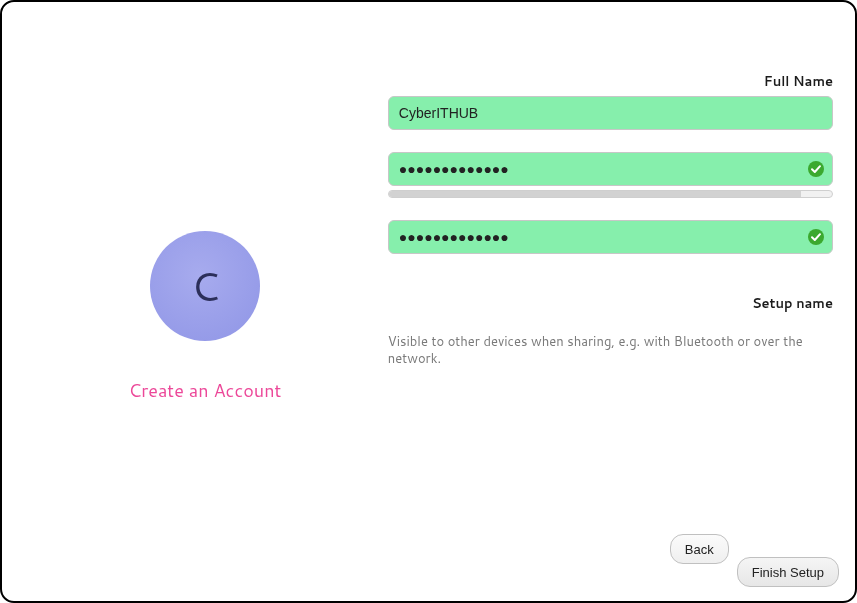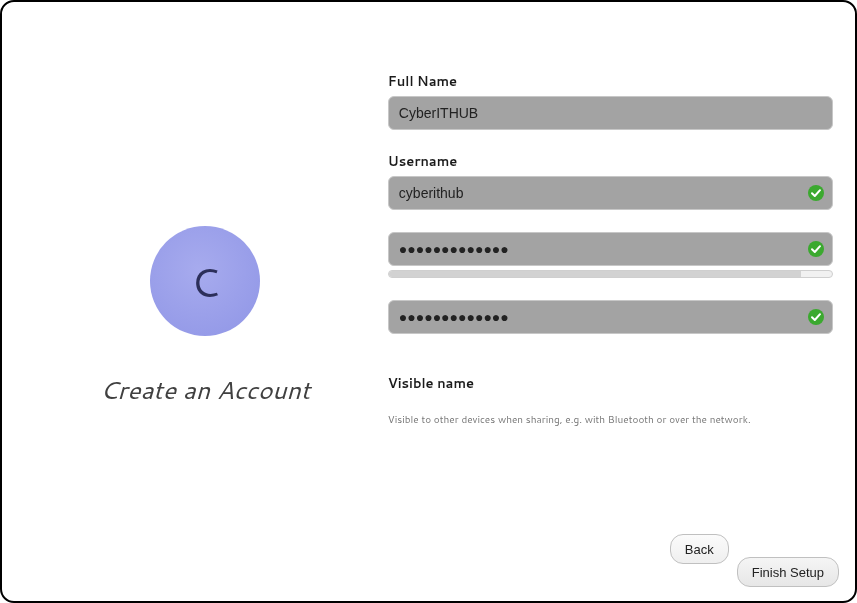--- a/index.html
+++ b/index.html
@@ -40,52 +40,52 @@
       align-items: center;
       justify-content: center;
       margin-bottom: 36px;
     }
     .avatar-letter {
       font-size: 40px;
       color: #2c2f5a;
       font-weight: 300;
     }
     .heading {
-      font-size: 25px;
-      color: #404040;
+      font-size: 18px;
+      color: #ec4899;
       font-weight: 400;
-      font-style: italic;
     }
     .right-pane {
       width: 55%;
       padding-right: 2px;
       padding-top: 10px;
     }
     .form-group {
       margin-bottom: 22px;
     }
     .form-label {
       font-size: 13px;
       font-weight: 600;
       color: #1b1b1b;
       display: block;
       margin-bottom: 6px;
+      text-align: right;
     }
     .input-wrap {
       position: relative;
     }
     .text-input {
       width: 100%;
       height: 34px;
       border: 1px solid #c7c7c7;
       border-radius: 6px;
       padding: 0 34px 0 10px;
       font-size: 14px;
       color: #222;
-      background: #a3a3a3;
+      background: #86efac;
     }
     .valid-icon {
       position: absolute;
       right: 8px;
       top: 50%;
       transform: translateY(-50%);
       width: 18px;
       height: 18px;
     }
     .strength-bar {
@@ -95,21 +95,21 @@
       border-radius: 4px;
       background: #f1f1f1;
       overflow: hidden;
     }
     .strength-fill {
       height: 100%;
       width: 93%;
       background: #d2d2d2;
     }
     .hint {
-      font-size: 10px;
+      font-size: 13px;
       color: #7a7a7a;
       margin-top: 21px;
       line-height: 1.3;
     }
     .footer {
       position: absolute;
       bottom: 14px;
       right: 16px;
       display: flex;
       gap: 8px;
@@ -145,32 +145,20 @@
 
     <div class="right-pane">
 
       <div class="form-group">
         <label class="form-label">Full Name</label>
         <div class="input-wrap">
           <input type="text" class="text-input" value="CyberITHUB" style="">
         </div>
       </div>
 
-      <div class="form-group">
-        <label class="form-label">Username</label>
-        <div class="input-wrap">
-          <input type="text" class="text-input" value="cyberithub" style="">
-          <span class="valid-icon">
-            <svg viewBox="0 0 18 18">
-                <circle cx="9" cy="9" r="8" fill="#3ba92f"></circle>
-                <path d="M5 9.2 L7.8 12 L13 6.2" stroke="#fff" stroke-width="2" fill="none" stroke-linecap="round" stroke-linejoin="round"></path>
-              </svg>
-          </span>
-        </div>
-      </div>
 
       <div class="form-group">
         <div class="input-wrap">
           <input type="text" class="text-input" value="●●●●●●●●●●●●●" style="">
           <span class="valid-icon">
             <svg viewBox="0 0 18 18">
                 <circle cx="9" cy="9" r="8" fill="#3ba92f"></circle>
                 <path d="M5 9.2 L7.8 12 L13 6.2" stroke="#fff" stroke-width="2" fill="none" stroke-linecap="round" stroke-linejoin="round"></path>
               </svg>
           </span>
@@ -188,21 +176,21 @@
                 <circle cx="9" cy="9" r="8" fill="#3ba92f"></circle>
                 <path d="M5 9.2 L7.8 12 L13 6.2" stroke="#fff" stroke-width="2" fill="none" stroke-linecap="round" stroke-linejoin="round"></path>
               </svg>
           </span>
         </div>
       </div>
 
       <div class="spacer-large"></div>
 
       <div class="form-group">
-        <label class="form-label">Visible name</label>
+        <label class="form-label">Setup name</label>
         <div class="hint">Visible to other devices when sharing, e.g. with Bluetooth or over the network.</div>
       </div>
 
     </div>
   </div>
 
   <div class="footer">
     <button class="btn">Back</button>
     <button class="btn btn-primary">Finish Setup</button>
   </div>

